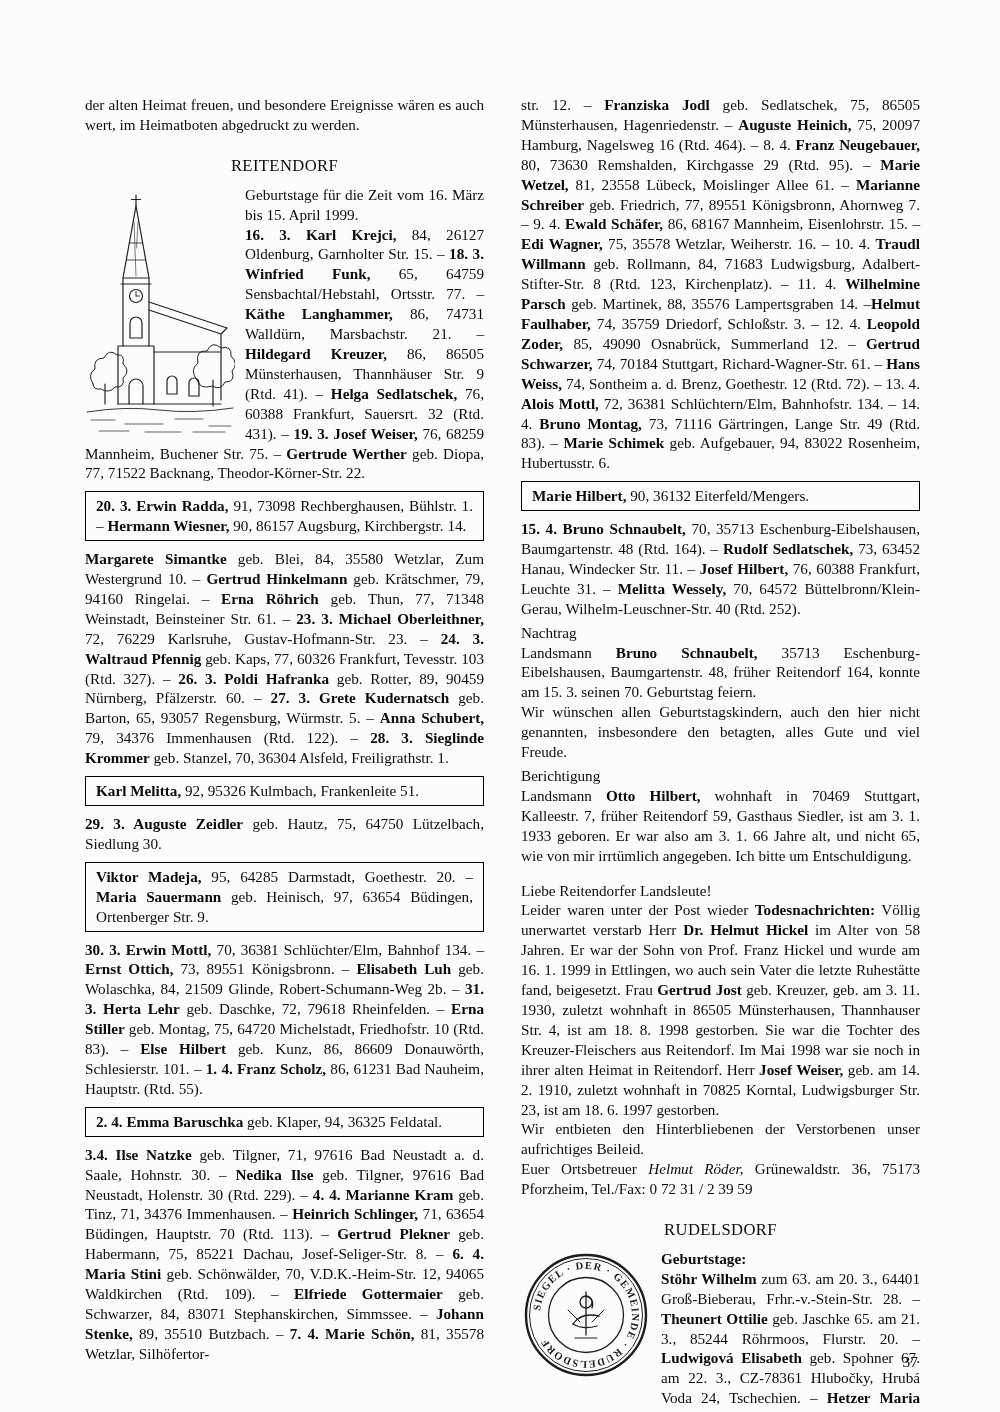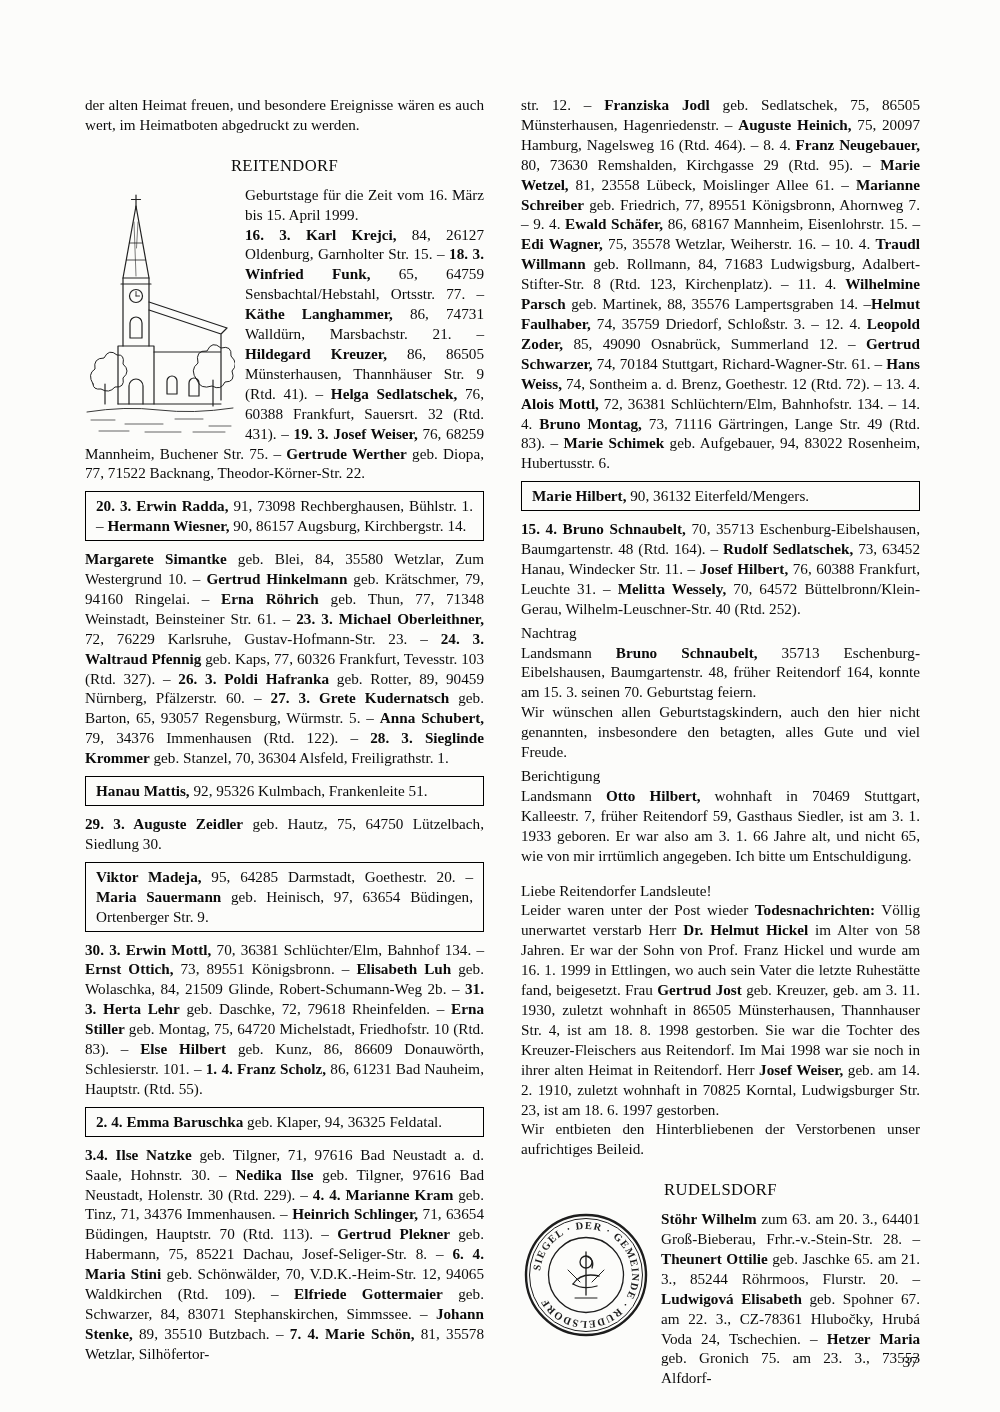--- a/index.html
+++ b/index.html
@@ -55,39 +55,40 @@
         <path d="M33 216 H136" stroke-width="1"></path>
         <path d="M2 224 Q40 218 74 222 T148 220" stroke-width=".9"></path>
         <path d="M6 232 H30 M40 236 H78 M90 231 H118 M124 238 H146 M14 243 H44 M60 244 H96 M108 244 H140" stroke-width=".7"></path>
       </g>
     </svg>
   </figure>
 <div class="p"><span>Geburtstage für die Zeit vom 16. März bis 15. April 1999.</span></div>
         <div class="p"><b>16. 3. Karl Krejci,</b><span> 84, 26127 Oldenburg, Garnholter Str. 15. – </span><b>18. 3. Winfried Funk,</b><span> 65, 64759 Sensbachtal/Hebstahl, Ortsstr. 77. – </span><b>Käthe Langhammer,</b><span> 86, 74731 Walldürn, Marsbachstr. 21. – </span><b>Hildegard Kreuzer,</b><span> 86, 86505 Münsterhausen, Thannhäuser Str. 9 (Rtd. 41). – </span><b>Helga Sedlatschek,</b><span> 76, 60388 Frankfurt, Sauersrt. 32 (Rtd. 431). – </span><b>19. 3. Josef Weiser,</b><span> 76, 68259 Mannheim, Buchener Str. 75. – </span><b>Gertrude Werther</b><span> geb. Diopa, 77, 71522 Backnang, Theodor-Körner-Str. 22.</span></div>
         <div class="box"><b>20. 3. Erwin Radda,</b><span> 91, 73098 Rechberghausen, Bühlstr. 1. – </span><b>Hermann Wiesner,</b><span> 90, 86157 Augsburg, Kirchbergstr. 14.</span></div>
         <div class="p"><b>Margarete Simantke</b><span> geb. Blei, 84, 35580 Wetzlar, Zum Westergrund 10. – </span><b>Gertrud Hinkelmann</b><span> geb. Krätschmer, 79, 94160 Ringelai. – </span><b>Erna Röhrich</b><span> geb. Thun, 77, 71348 Weinstadt, Beinsteiner Str. 61. – </span><b>23. 3. Michael Oberleithner,</b><span> 72, 76229 Karlsruhe, Gustav-Hofmann-Str. 23. – </span><b>24. 3. Waltraud Pfennig</b><span> geb. Kaps, 77, 60326 Frankfurt, Tevesstr. 103 (Rtd. 327). – </span><b>26. 3. Poldi Hafranka</b><span> geb. Rotter, 89, 90459 Nürnberg, Pfälzerstr. 60. – </span><b>27. 3. Grete Kudernatsch</b><span> geb. Barton, 65, 93057 Regensburg, Würmstr. 5. – </span><b>Anna Schubert,</b><span> 79, 34376 Immenhausen (Rtd. 122). – </span><b>28. 3. Sieglinde Krommer</b><span> geb. Stanzel, 70, 36304 Alsfeld, Freiligrathstr. 1.</span></div>
-        <div class="box"><b>Hanau Mattis,</b><span> 92, 95326 Kulmbach, Frankenleite 51.</span></div>
+        <div class="box"><b>Karl Melitta,</b><span> 92, 95326 Kulmbach, Frankenleite 51.</span></div>
         <div class="p"><b>29. 3. Auguste Zeidler</b><span> geb. Hautz, 75, 64750 Lützelbach, Siedlung 30.</span></div>
         <div class="box"><b>Viktor Madeja,</b><span> 95, 64285 Darmstadt, Goethestr. 20. – </span><b>Maria Sauermann</b><span> geb. Heinisch, 97, 63654 Büdingen, Ortenberger Str. 9.</span></div>
         <div class="p"><b>30. 3. Erwin Mottl,</b><span> 70, 36381 Schlüchter/Elm, Bahnhof 134. – </span><b>Ernst Ottich,</b><span> 73, 89551 Königsbronn. – </span><b>Elisabeth Luh</b><span> geb. Wolaschka, 84, 21509 Glinde, Robert-Schumann-Weg 2b. – </span><b>31. 3. Herta Lehr</b><span> geb. Daschke, 72, 79618 Rheinfelden. – </span><b>Erna Stiller</b><span> geb. Montag, 75, 64720 Michelstadt, Friedhofstr. 10 (Rtd. 83). – </span><b>Else Hilbert</b><span> geb. Kunz, 86, 86609 Donauwörth, Schlesierstr. 101. – </span><b>1. 4. Franz Scholz,</b><span> 86, 61231 Bad Nauheim, Hauptstr. (Rtd. 55).</span></div>
         <div class="box"><b>2. 4. Emma Baruschka</b><span> geb. Klaper, 94, 36325 Feldatal.</span></div>
         <div class="p"><b>3.4. Ilse Natzke</b><span> geb. Tilgner, 71, 97616 Bad Neustadt a. d. Saale, Hohnstr. 30. – </span><b>Nedika Ilse</b><span> geb. Tilgner, 97616 Bad Neustadt, Holenstr. 30 (Rtd. 229). – </span><b>4. 4. Marianne Kram</b><span> geb. Tinz, 71, 34376 Immenhausen. – </span><b>Heinrich Schlinger,</b><span> 71, 63654 Büdingen, Hauptstr. 70 (Rtd. 113). – </span><b>Gertrud Plekner</b><span> geb. Habermann, 75, 85221 Dachau, Josef-Seliger-Str. 8. – </span><b>6. 4. Maria Stini</b><span> geb. Schönwälder, 70, V.D.K.-Heim-Str. 12, 94065 Waldkirchen (Rtd. 109). – </span><b>Elfriede Gottermaier</b><span> geb. Schwarzer, 84, 83071 Stephanskirchen, Simmssee. – </span><b>Johann Stenke,</b><span> 89, 35510 Butzbach. – </span><b>7. 4. Marie Schön,</b><span> 81, 35578 Wetzlar, Silhöfertor-</span></div>
       </div>
     <div class="col">
         <div class="p"><span>str. 12. – </span><b>Franziska Jodl</b><span> geb. Sedlatschek, 75, 86505 Münsterhausen, Hagenriedenstr. – </span><b>Auguste Heinich,</b><span> 75, 20097 Hamburg, Nagelsweg 16 (Rtd. 464). – 8. 4. </span><b>Franz Neugebauer,</b><span> 80, 73630 Remshalden, Kirchgasse 29 (Rtd. 95). – </span><b>Marie Wetzel,</b><span> 81, 23558 Lübeck, Moislinger Allee 61. – </span><b>Marianne Schreiber</b><span> geb. Friedrich, 77, 89551 Königsbronn, Ahornweg 7. – 9. 4. </span><b>Ewald Schäfer,</b><span> 86, 68167 Mannheim, Eisenlohrstr. 15. – </span><b>Edi Wagner,</b><span> 75, 35578 Wetzlar, Weiherstr. 16. – 10. 4. </span><b>Traudl Willmann</b><span> geb. Rollmann, 84, 71683 Ludwigsburg, Adalbert-Stifter-Str. 8 (Rtd. 123, Kirchenplatz). – 11. 4. </span><b>Wilhelmine Parsch</b><span> geb. Martinek, 88, 35576 Lampertsgraben 14. –</span><b>Helmut Faulhaber,</b><span> 74, 35759 Driedorf, Schloßstr. 3. – 12. 4. </span><b>Leopold Zoder,</b><span> 85, 49090 Osnabrück, Summerland 12. – </span><b>Gertrud Schwarzer,</b><span> 74, 70184 Stuttgart, Richard-Wagner-Str. 61. – </span><b>Hans Weiss,</b><span> 74, Sontheim a. d. Brenz, Goethestr. 12 (Rtd. 72). – 13. 4. </span><b>Alois Mottl,</b><span> 72, 36381 Schlüchtern/Elm, Bahnhofstr. 134. – 14. 4. </span><b>Bruno Montag,</b><span> 73, 71116 Gärtringen, Lange Str. 49 (Rtd. 83). – </span><b>Marie Schimek</b><span> geb. Aufgebauer, 94, 83022 Rosenheim, Hubertusstr. 6.</span></div>
         <div class="box"><b>Marie Hilbert,</b><span> 90, 36132 Eiterfeld/Mengers.</span></div>
         <div class="p"><b>15. 4. Bruno Schnaubelt,</b><span> 70, 35713 Eschenburg-Eibelshausen, Baumgartenstr. 48 (Rtd. 164). – </span><b>Rudolf Sedlatschek,</b><span> 73, 63452 Hanau, Windecker Str. 11. – </span><b>Josef Hilbert,</b><span> 76, 60388 Frankfurt, Leuchte 31. – </span><b>Melitta Wessely,</b><span> 70, 64572 Büttelbronn/Klein-Gerau, Wilhelm-Leuschner-Str. 40 (Rtd. 252).</span></div>
         <div class="h2"><span>Nachtrag</span></div>
         <div class="p"><span>Landsmann </span><b>Bruno Schnaubelt,</b><span> 35713 Eschenburg-Eibelshausen, Baumgartenstr. 48, früher Reitendorf 164, konnte am 15. 3. seinen 70. Geburtstag feiern.</span></div>
         <div class="p"><span>Wir wünschen allen Geburtstagskindern, auch den hier nicht genannten, insbesondere den betagten, alles Gute und viel Freude.</span></div>
         <div class="h2"><span>Berichtigung</span></div>
         <div class="p"><span>Landsmann </span><b>Otto Hilbert,</b><span> wohnhaft in 70469 Stuttgart, Kalleestr. 7, früher Reitendorf 59, Gasthaus Siedler, ist am 3. 1. 1933 geboren. Er war also am 3. 1. 66 Jahre alt, und nicht 65, wie von mir irrtümlich angegeben. Ich bitte um Entschuldigung.</span></div>
         <div class="p mt4"><span>Liebe Reitendorfer Landsleute!</span></div>
         <div class="p"><span>Leider waren unter der Post wieder </span><b>Todesnachrichten:</b><span> Völlig unerwartet verstarb Herr </span><b>Dr. Helmut Hickel</b><span> im Alter von 58 Jahren. Er war der Sohn von Prof. Franz Hickel und wurde am 16. 1. 1999 in Ettlingen, wo auch sein Vater die letzte Ruhestätte fand, beigesetzt. Frau </span><b>Gertrud Jost</b><span> geb. Kreuzer, geb. am 3. 11. 1930, zuletzt wohnhaft in 86505 Münsterhausen, Thannhauser Str. 4, ist am 18. 8. 1998 gestorben. Sie war die Tochter des Kreuzer-Fleischers aus Reitendorf. Im Mai 1998 war sie noch in ihrer alten Heimat in Reitendorf. Herr </span><b>Josef Weiser,</b><span> geb. am 14. 2. 1910, zuletzt wohnhaft in 70825 Korntal, Ludwigsburger Str. 23, ist am 18. 6. 1997 gestorben.</span></div>
         <div class="p"><span>Wir entbieten den Hinterbliebenen der Verstorbenen unser aufrichtiges Beileid.</span></div>
+        <div class="p"><span>Euer Ortsbetreuer </span><i>Helmut Röder,</i><span> Grünewaldstr. 36, 75173 Pforzheim, Tel./Fax: 0 72 31 / 2 39 59</span></div>
         <div class="h1"><span>RUDELSDORF</span></div>
   <figure class="seal-fig">
     <svg viewBox="0 0 126 126" width="126" height="126" aria-hidden="true">
       <g fill="none" stroke="#1d1d1d">
         <circle cx="63" cy="63" r="60" stroke-width="2.4"></circle>
         <circle cx="63" cy="63" r="56.5" stroke-width="1"></circle>
         <circle cx="63" cy="63" r="37.5" stroke-width="1.3"></circle>
       </g>
       <path id="seal-ring-path" d="M63 63 m-46 0 a46 46 0 1 1 92 0 a46 46 0 1 1 -92 0" fill="none"></path>
       <text font-size="10.5" font-weight="bold" fill="#1d1d1d" letter-spacing="1.2" style="font-family:'Liberation Serif',serif">
@@ -97,17 +98,18 @@
         <path d="M63 40 V83"></path>
         <circle cx="63" cy="50" r="6"></circle>
         <path d="M63 44 Q72 47 69 56"></path>
         <path d="M50 72 Q58 60 76 64"></path>
         <path d="M50 72 Q60 78 74 74"></path>
         <path d="M45 58 L57 70 M81 58 L69 70" stroke-width="1"></path>
         <path d="M52 86 H74" stroke-width="1"></path>
       </g>
     </svg>
   </figure>
+<div class="p"><b>Geburtstage:</b></div>
         <div class="p"><b>Stöhr Wilhelm</b><span> zum 63. am 20. 3., 64401 Groß-Bieberau, Frhr.-v.-Stein-Str. 28. – </span><b>Theunert Ottilie</b><span> geb. Jaschke 65. am 21. 3., 85244 Röhrmoos, Flurstr. 20. – </span><b>Ludwigová Elisabeth</b><span> geb. Spohner 67. am 22. 3., CZ-78361 Hlubočky, Hrubá Voda 24, Tschechien. – </span><b>Hetzer Maria</b><span> geb. Gronich 75. am 23. 3., 73553 Alfdorf-</span></div>
       </div>
   </div>
   <div class="pagenum">37</div>
 </div>
 
 </body></html>

